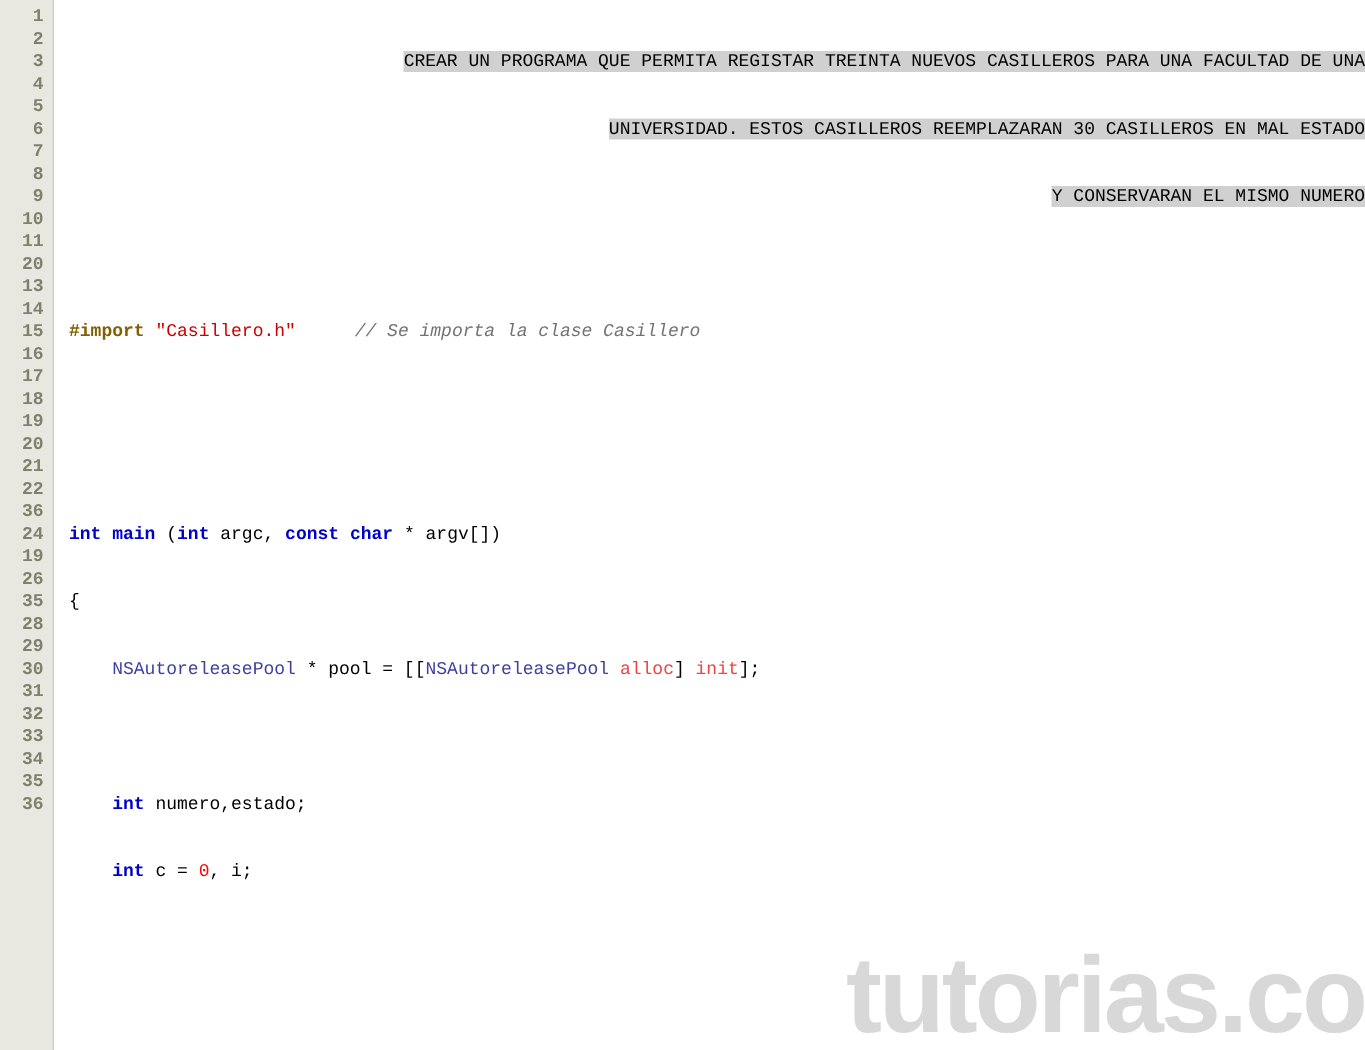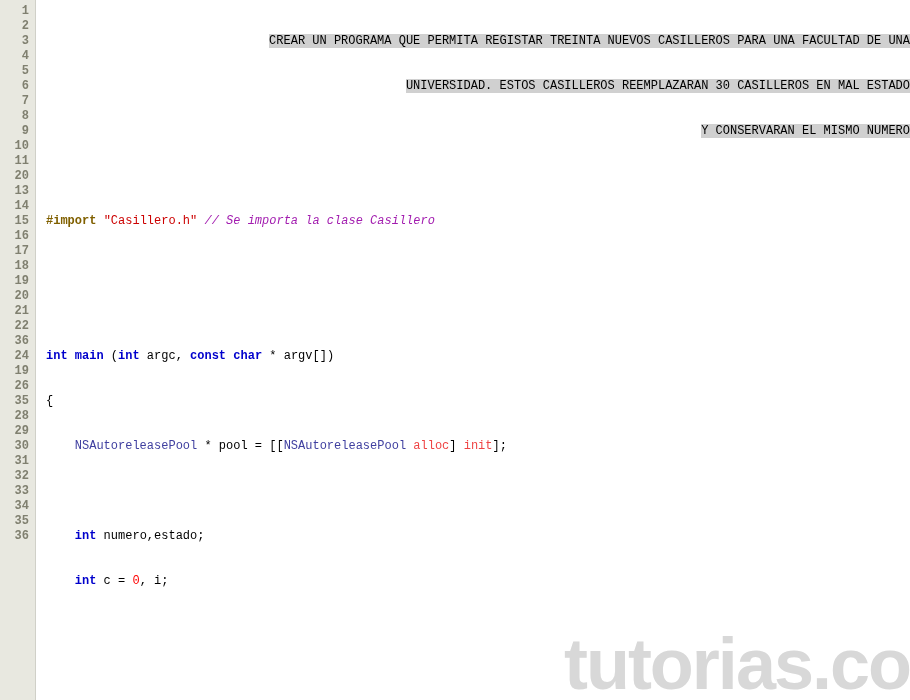--- a/index.html
+++ b/index.html
@@ -47,21 +47,21 @@
       background: #d0d0d0;
       display: inline;
     }
     .highlighted-block {
       text-align: right;
       padding-right: 0;
     }
     .kw { color: #0000cc; font-weight: bold; text-align: right; }
     .str { color: #cc0000; }
     .include { color: #cc0000; }
-    .comment { color: #a21caf; font-style: italic; }
+    .comment { color: #737373; font-style: italic; margin-left: 32px; }
     .method { color: #ef4444; }
     .class { color: #4040a0; }
     .num { color: #ff0000; }
     .preproc { color: #806000; font-weight: bold; }
     .watermark {
       position: absolute;
       bottom: 28px;
       left: 0;
       width: 100%;
       text-align: right;

